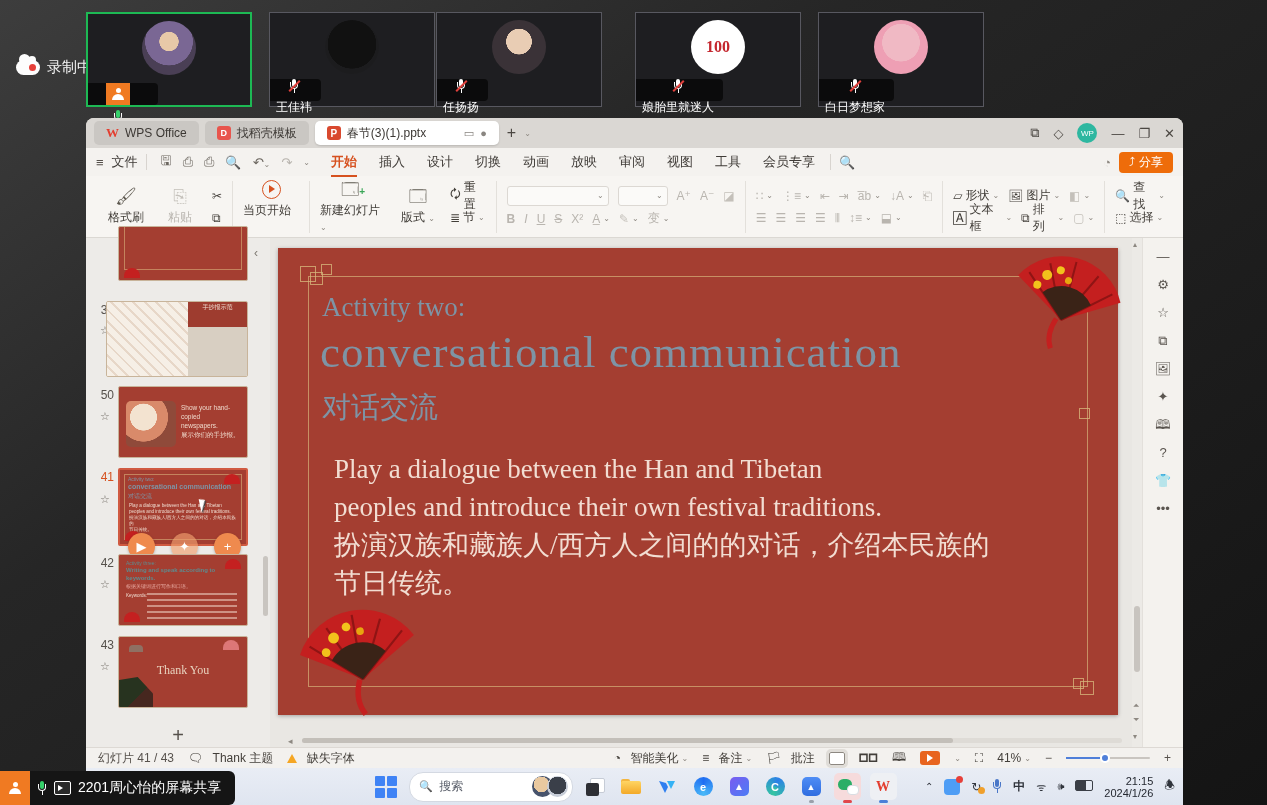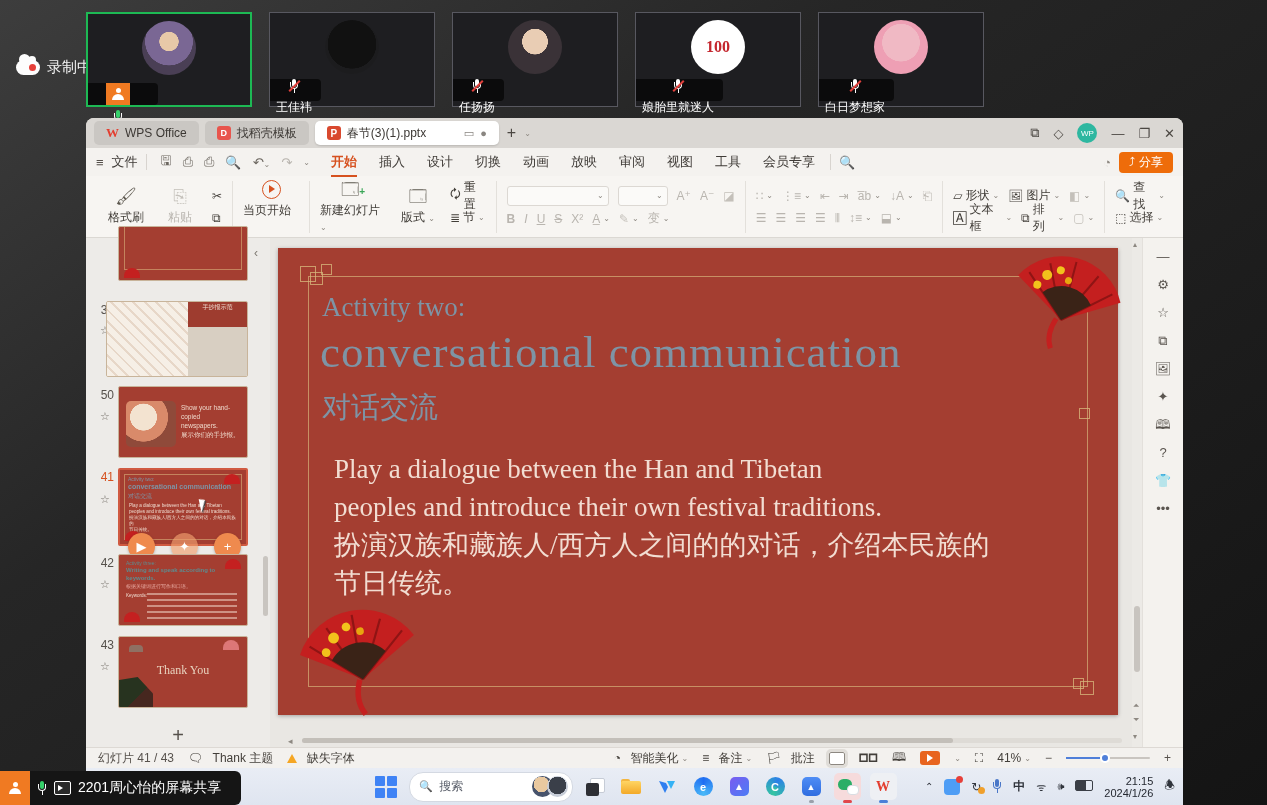--- a/index.html
+++ b/index.html
@@ -116,21 +116,21 @@
   .tb-center{position:absolute;left:50%;top:0;transform:translateX(-50%);height:37px;display:flex;align-items:center;gap:9px;}
   .tb-ic{width:27px;height:27px;display:flex;align-items:center;justify-content:center;position:relative;border-radius:5px;}
   .runline{position:absolute;bottom:-3px;left:9px;right:9px;height:3px;border-radius:2px;}
   .searchpill{height:28px;width:148px;background:#fff;border-radius:14px;border:1px solid #d4d9e2;display:flex;align-items:center;padding:0 4px 0 10px;gap:6px;font-size:12px;color:#5a5f6a;}
   .sav{width:21px;height:21px;border-radius:50%;}
   .tray{position:absolute;right:8px;top:0;height:37px;display:flex;align-items:center;gap:11px;color:#30343c;font-size:12px;}
   .clock{text-align:right;font-size:11px;line-height:12px;color:#242830;}
   .winlogo{width:22px;height:22px;display:grid;grid-template-columns:10px 10px;grid-template-rows:10px 10px;gap:2px;}
   .winlogo i{background:#3f83f5;border-radius:1px;}
   
-  .banner{position:absolute;left:0;top:771px;height:34px;display:flex;align-items:center;background:#151515;border-radius:0 6px 6px 0;padding-right:20px;gap:7px;color:#fff;font-size:14px;z-index:5;}
+  .banner{position:absolute;left:0;top:771px;height:34px;display:flex;align-items:center;background:#151515;border-radius:0 6px 6px 0;padding-right:14px;gap:7px;color:#fff;font-size:14px;z-index:5;}
   .banner .pbox{width:30px;height:34px;}
   
   .fan{position:absolute;}
   
   .av1{background:radial-gradient(circle at 50% 38%,#e8c9a8 0 22%,#7a6794 23% 55%,#4a3f55 56% 100%);}
   .av2{background:radial-gradient(circle at 50% 45%,#111 0 60%,#1c1c1e 61% 100%);}
   .av3{background:radial-gradient(circle at 50% 40%,#e9cdb4 0 30%,#3a3237 31% 100%);}
   .av4{background:#fff;display:flex;align-items:center;justify-content:center;color:#c4272e;font-weight:bold;font-size:16px;font-family:"Liberation Serif",serif;}
   .av5{background:radial-gradient(circle at 50% 42%,#f0b9c4 0 45%,#ee9fb4 46% 100%);}
   .av6{background:radial-gradient(circle at 50% 45%,#efe9dc 0 55%,#cfc8b8 56% 100%);}
@@ -166,21 +166,21 @@
     <div class="av av2"></div>
     <div class="pill">
         <span class="micS off">
           <span class="b"></span>
           <span class="a"></span>
           <span class="s"></span>
         </span>
       <span>王佳祎</span>
       </div>
   </div>
-  <div class="tile" style="left:452px">
+  <div class="tile" style="left:436px">
     <div class="av av3"></div>
     <div class="pill">
         <span class="micS off">
           <span class="b"></span>
           <span class="a"></span>
           <span class="s"></span>
         </span>
       <span>任扬扬</span>
       </div>
   </div>

